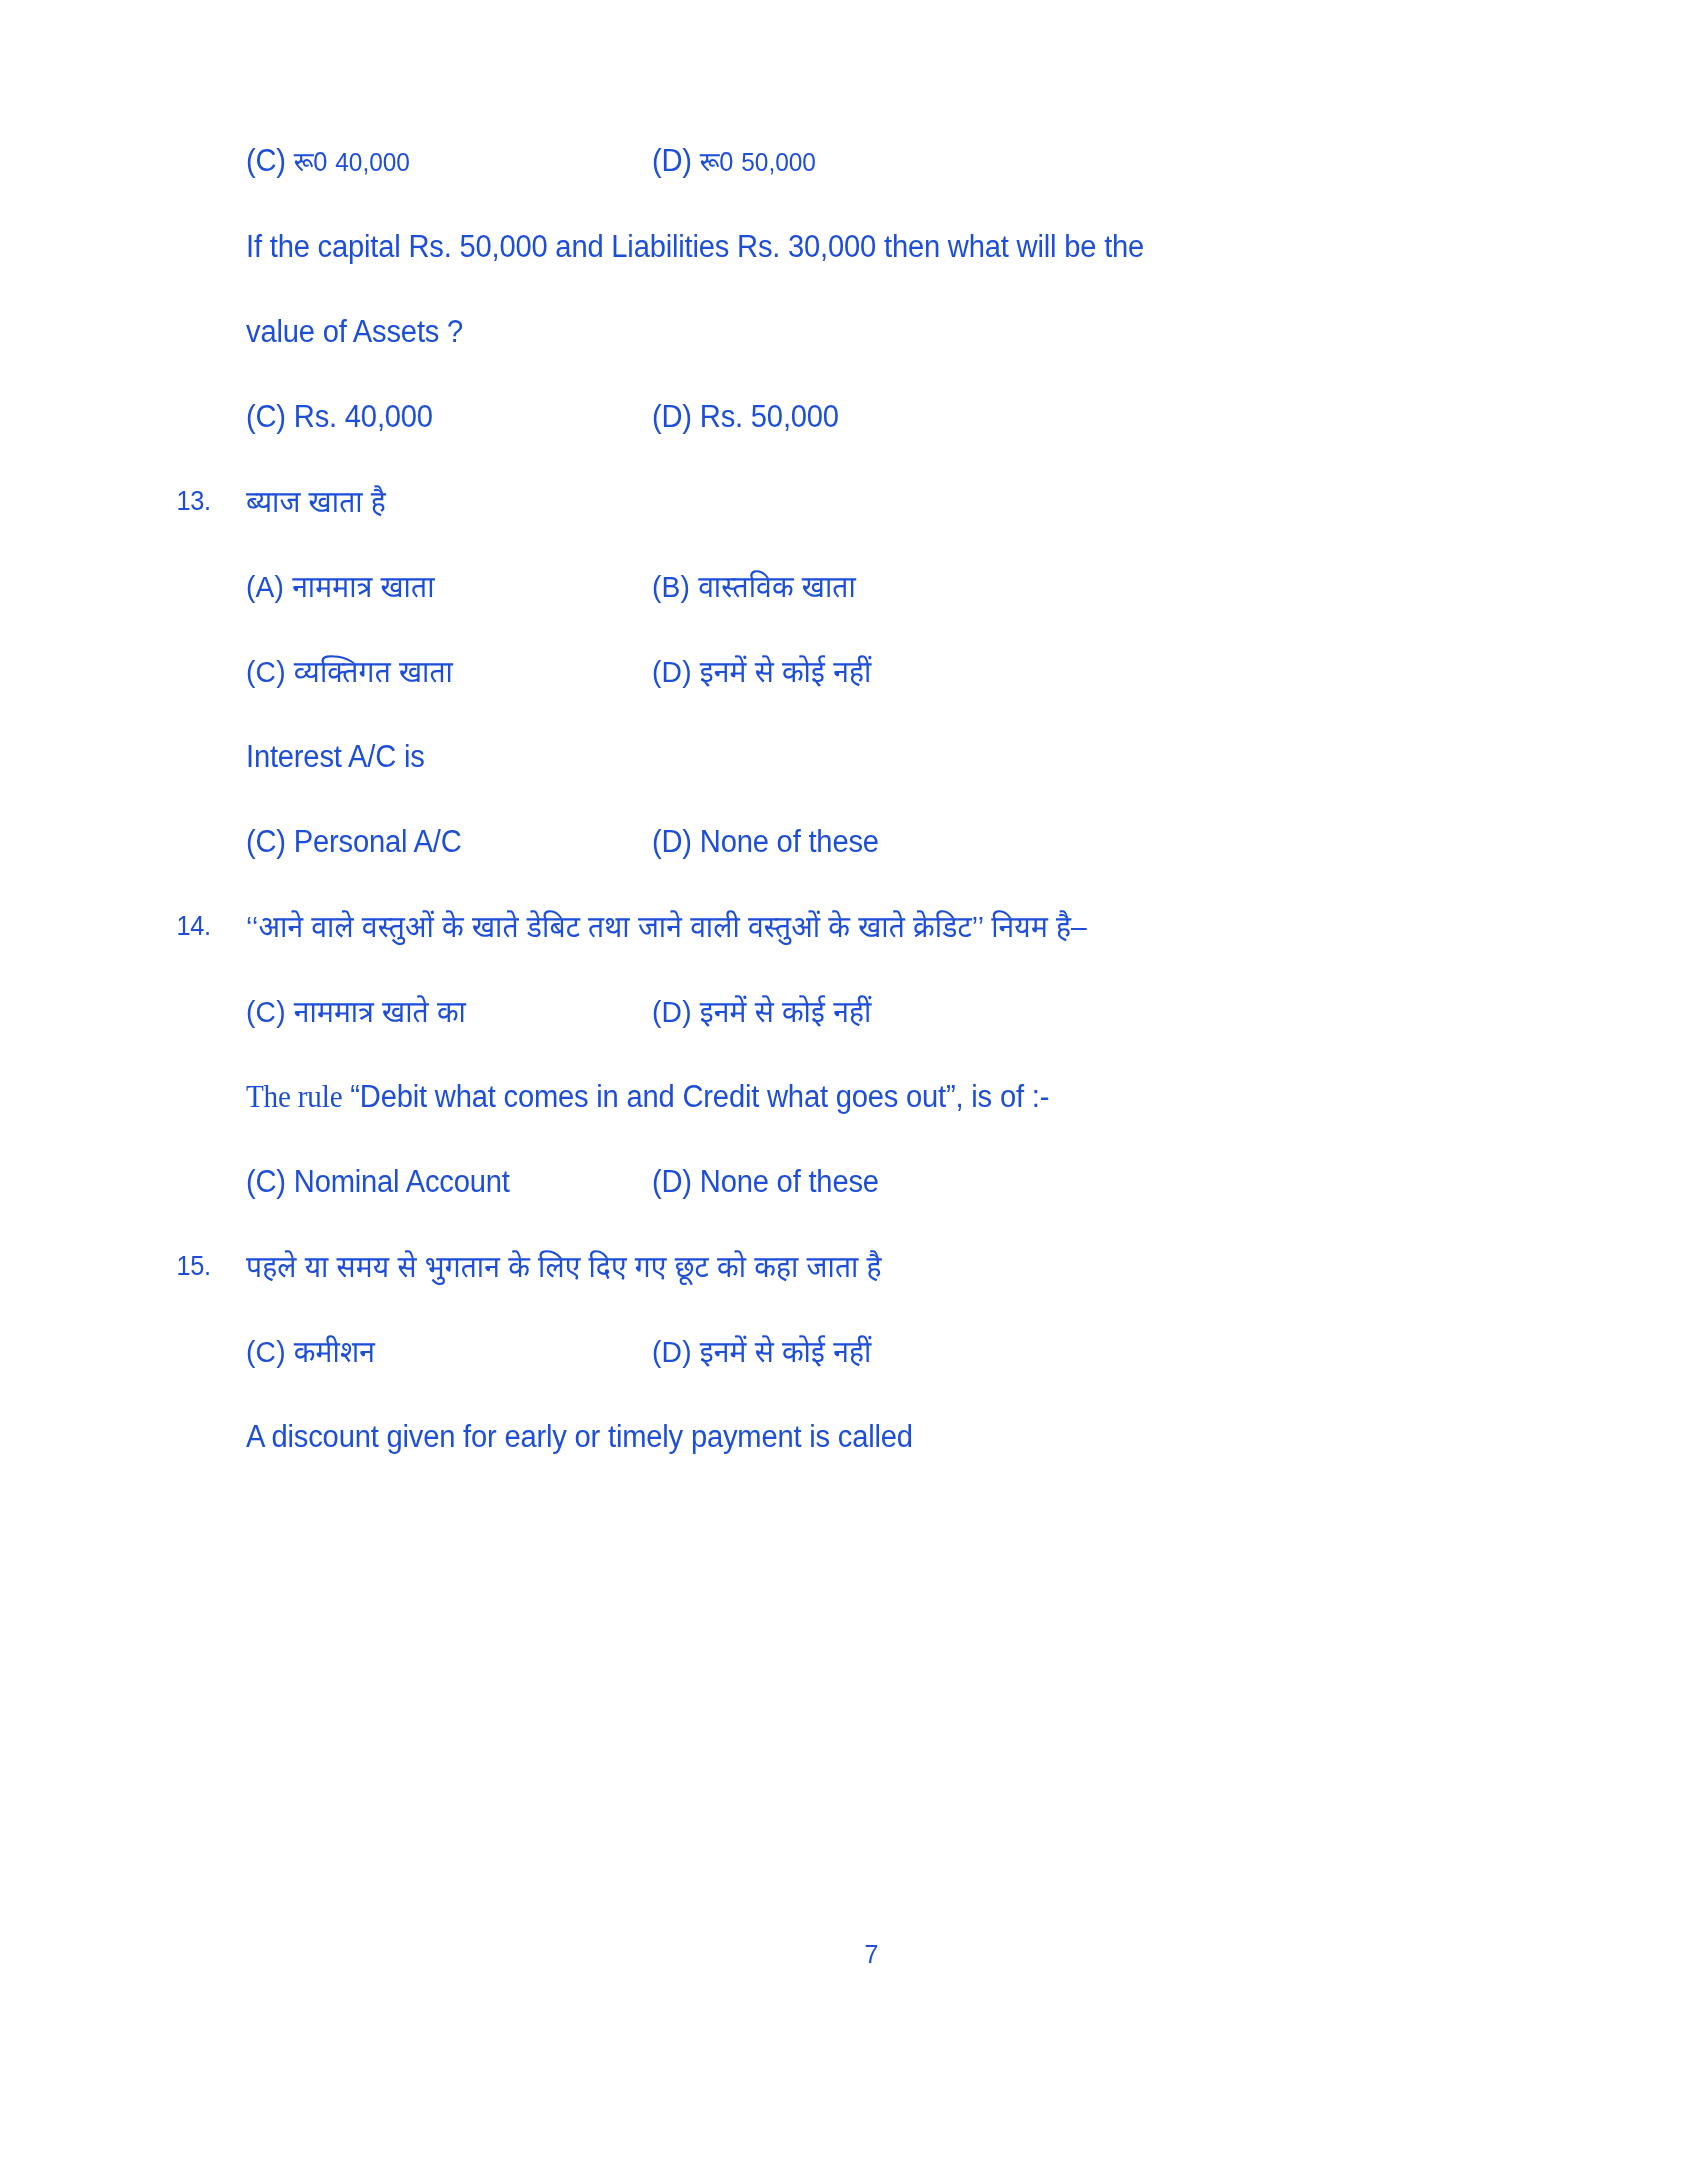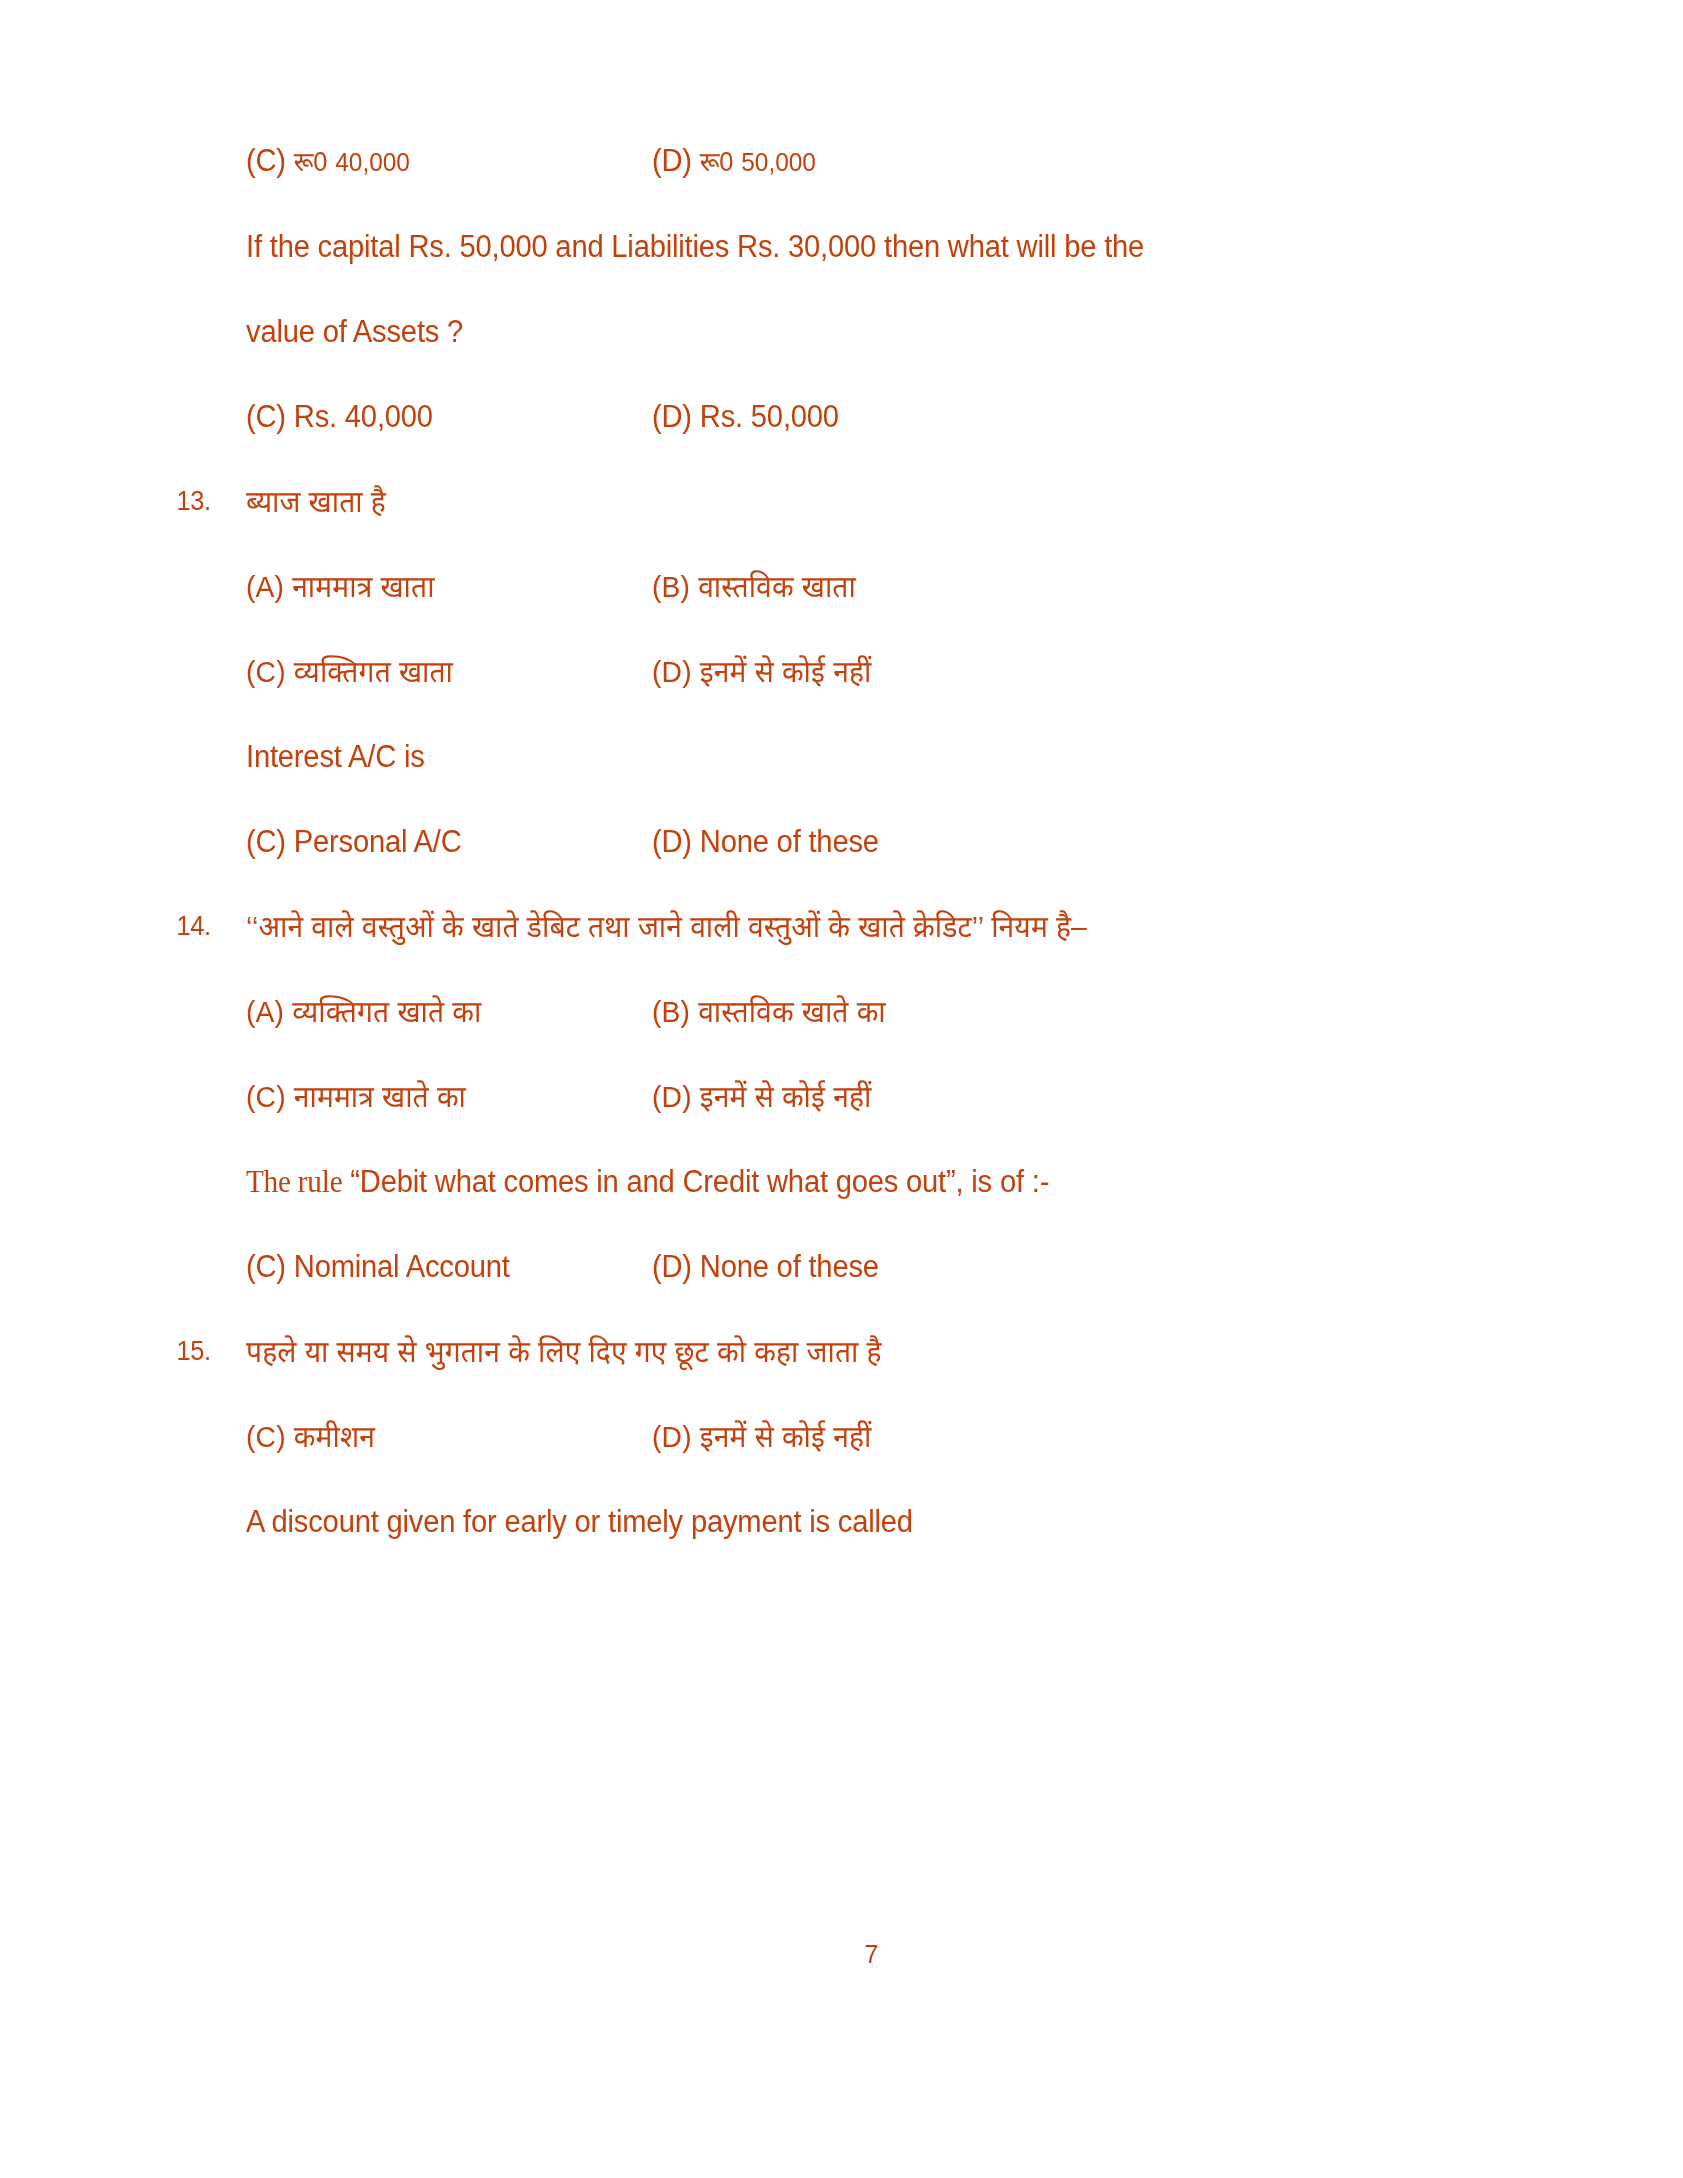--- a/index.html
+++ b/index.html
@@ -8,21 +8,21 @@
     background: #ffffff;
   }
   .page {
     position: relative;
     width: 1683px;
     height: 2120px;
     background: #ffffff;
     margin: 0 auto;
     overflow: hidden;
     font-family: "Liberation Sans", "DejaVu Sans", sans-serif;
-    color: #c2410c;
+    color: #1d4ed8;
   }
 
   
   .content {
     position: absolute;
     left: 246px;
     top: 119px;
     width: 1228px;
   }
 
@@ -146,24 +146,20 @@
       </div>
     </div>
 
     <div class="qblock">
       <div class="line hindi">
         <span class="qnum">14.</span>
         <span>‘‘आने वाले वस्तुओं के खाते डेबिट तथा जाने वाली वस्तुओं के खाते क्रेडिट’’ नियम है–</span>
       </div>
 
       <div class="optrow">
-        <div class="opt opt-a hindi">(A) व्यक्तिगत खाते का</div>
-        <div class="opt opt-b hindi">(B) वास्तविक खाते का</div>
-      </div>
-      <div class="optrow">
         <div class="opt opt-c hindi">(C) नाममात्र खाते का</div>
         <div class="opt opt-d hindi">(D) इनमें से कोई नहीं</div>
       </div>
 
       <div class="line serif-lead">
         <span class="lead">The rule</span><span> “Debit what comes in and Credit what goes out”, is of :-</span>
       </div>
 
       <div class="optrow">
         <div class="opt opt-c">(C) Nominal Account</div>

